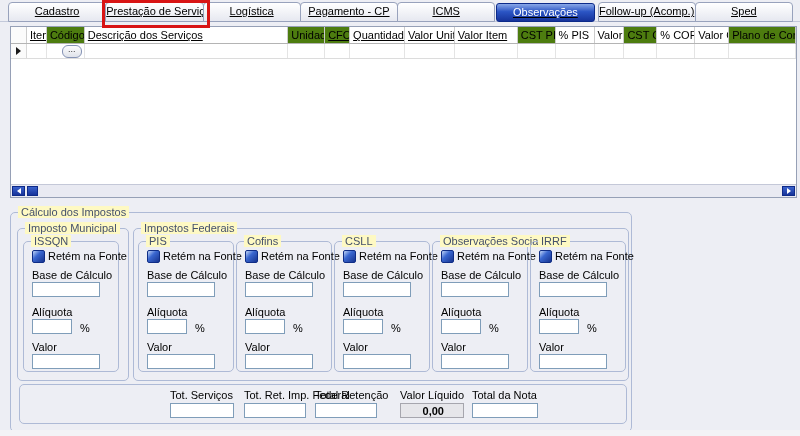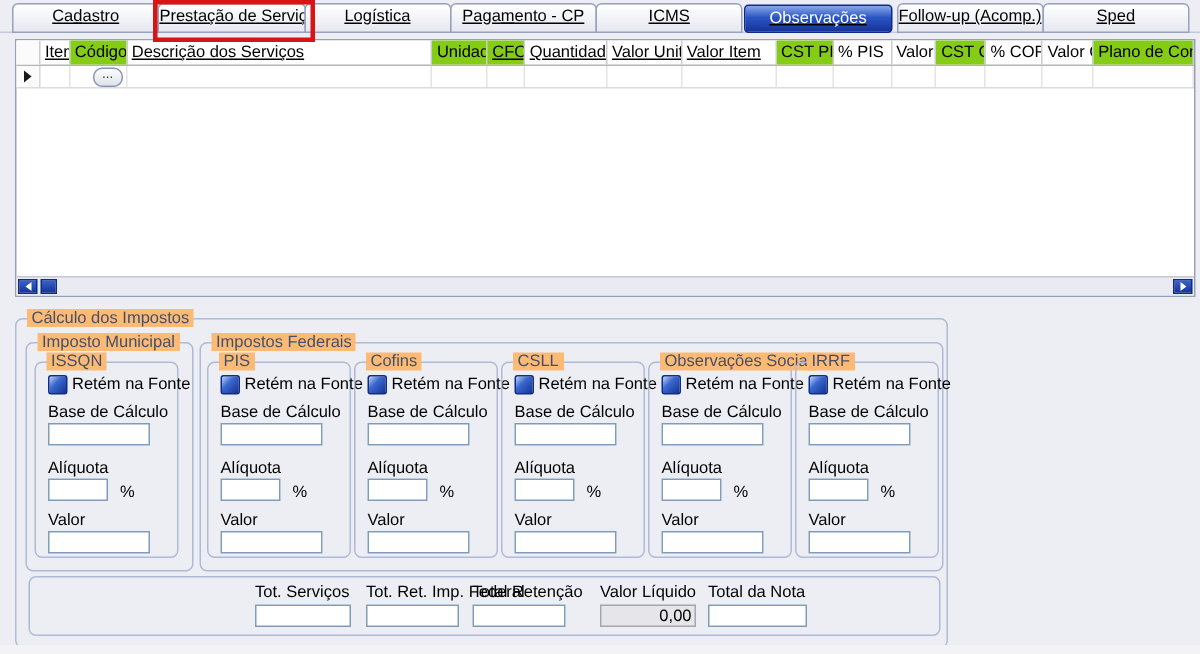--- a/index.html
+++ b/index.html
@@ -18,21 +18,21 @@
   .tab .key{text-decoration:underline;}
   .annotation-box{position:absolute;left:102px;top:0px;width:102px;height:22px;
        border:3px solid #d81414;z-index:6;pointer-events:none;}
 
   
   .grid{position:absolute;left:10px;top:26px;width:787px;height:172px;
         background:#fff;border:1px solid #96a0b6;box-sizing:border-box;}
   .hrow{display:flex;height:16px;background:#fff;border-bottom:1px solid #b4b4b4;}
   .hcell{box-sizing:border-box;border-right:1px solid #cccccc;padding:1px 0 0 3px;
          white-space:nowrap;overflow:hidden;line-height:14px;}
-  .hcell.blue{background:#84cc16;}
+  .hcell.blue{background:#4d7c0f;}
   .hcell.und{text-decoration:underline;}
   .hsel{width:16px;box-sizing:border-box;border-right:1px solid #cccccc;background:#fbfbfb;}
   .brow{display:flex;height:14px;border-bottom:1px solid #dcdcdc;}
   .bcell{box-sizing:border-box;border-right:1px solid #e4e4e4;position:relative;}
   .bsel{width:16px;box-sizing:border-box;border-right:1px solid #d8d8d8;background:#fbfbfb;
         display:flex;align-items:center;justify-content:center;}
   .rowarrow{width:0;height:0;border-left:5px solid #1a1a1a;
         border-top:4px solid transparent;border-bottom:4px solid transparent;}
   .ellipsis-btn{position:absolute;right:2px;top:1px;width:18px;height:11px;
         border:1px solid #8593b5;border-radius:6px;background:linear-gradient(#fdfdfd,#dfe2ea);
@@ -43,21 +43,21 @@
         border-top:1px solid #c4c8d8;}
   .sb-btn{position:absolute;top:1px;width:13px;height:10px;
         background:linear-gradient(#3a62cc,#16339a);border:1px solid #0e2a88;
         box-sizing:border-box;display:flex;align-items:center;justify-content:center;cursor:pointer;}
   .sb-left{left:1px;} .sb-thumb{left:16px;width:11px;} .sb-right{right:1px;}
   .tri-l{width:0;height:0;border-right:4px solid #fff;border-top:3px solid transparent;border-bottom:3px solid transparent;}
   .tri-r{width:0;height:0;border-left:4px solid #fff;border-top:3px solid transparent;border-bottom:3px solid transparent;}
 
   
   .gbox{position:absolute;border:1px solid #aebad6;border-radius:5px;box-sizing:border-box;}
-  .grouplabel{position:absolute;top:-7px;left:7px;background:#fdba74;padding:0 3px;
+  .grouplabel{position:absolute;top:-7px;left:7px;background:#fef9c3;padding:0 3px;
         color:#44506b;white-space:nowrap;line-height:12px;}
   .outer-taxes{left:10px;top:212px;width:622px;height:220px;}
   .municipal{left:6px;top:15px;width:112px;height:153px;}
   .federais{left:122px;top:15px;width:496px;height:153px;}
   .taxbox{position:relative;width:96px;height:131px;border:1px solid #aebad6;
         border-radius:5px;box-sizing:border-box;}
   .municipal .taxbox{position:absolute;left:5px;top:12px;}
   .fedrow{position:absolute;left:4px;top:12px;display:flex;gap:2px;}
   .chk{position:absolute;left:8px;top:8px;width:11px;height:11px;border:1px solid #0f2d86;
         border-radius:2px;background:linear-gradient(135deg,#c3d6f6 0%,#3a67d0 40%,#16338f 100%);cursor:pointer;}
@@ -70,21 +70,21 @@
   .in-rate{top:77px;width:40px;}
   .pct{position:absolute;left:56px;top:80px;}
   .in-valor{top:112px;width:68px;}
 
   
   .totalsbox{left:8px;top:171px;width:608px;height:40px;position:absolute;
         border:1px solid #aebad6;border-radius:5px;box-sizing:border-box;}
   .tfield{position:absolute;top:5px;height:30px;}
   .tlabel{white-space:nowrap;line-height:11px;}
   .tin{display:block;margin-top:2px;height:15px;border:1px solid #7f9db9;background:#fff;
-        box-sizing:border-box;font-family:"Liberation Sans",sans-serif;font-size:11px;padding:0 2px;width:100%;}
+        box-sizing:border-box;font-family:"Liberation Sans",sans-serif;font-size:11px;padding:0 19px;width:100%;font-weight:bold;}
   .tfield:nth-of-type(1){left:150px;width:64px;}
   .tfield:nth-of-type(2){left:224px;width:62px;}
   .tfield:nth-of-type(3){left:295px;width:62px;}
   .tfield:nth-of-type(4){left:380px;width:64px;}
   .tfield:nth-of-type(5){left:452px;width:66px;}
   .tfield:nth-of-type(6){left:525px;width:62px;}
   .tfield.disabled .tin{background:#e6e6ea;border:1px solid #a6a6ae;text-align:right;}
 
   .bottomstrip{position:absolute;left:0;top:430px;width:800px;height:6px;background:#f3f3f6;}
 </style>

